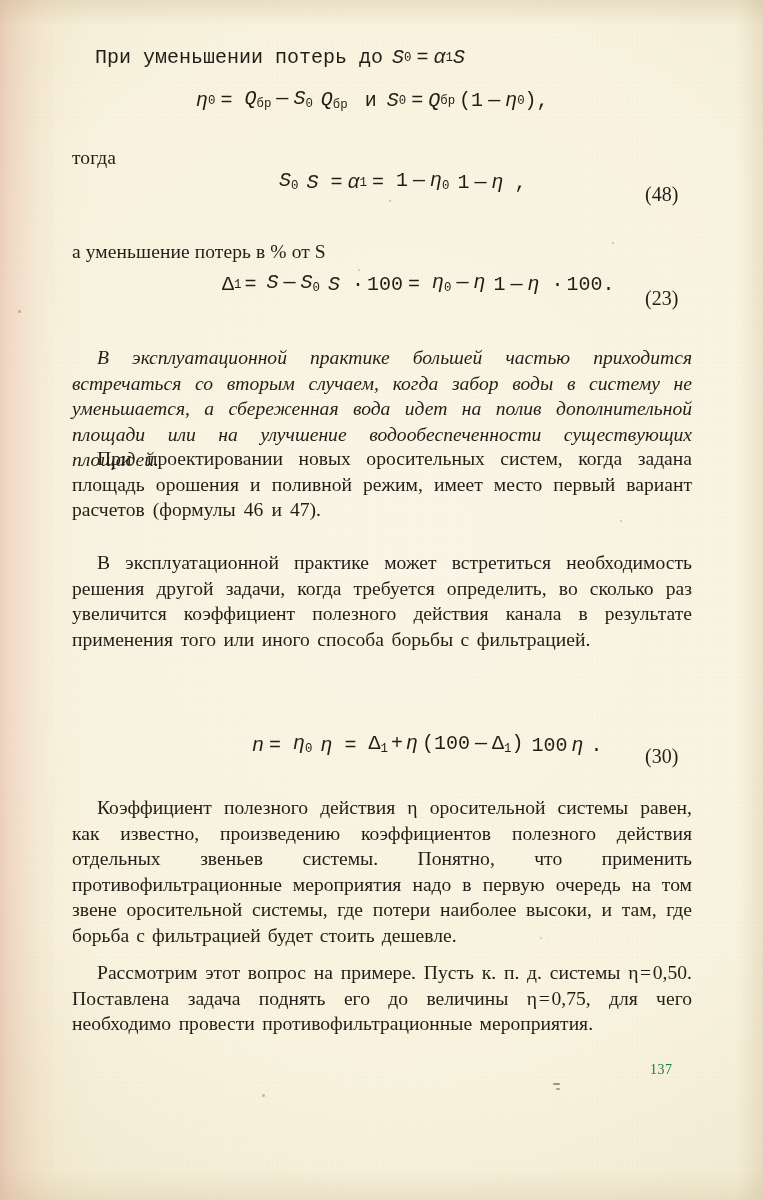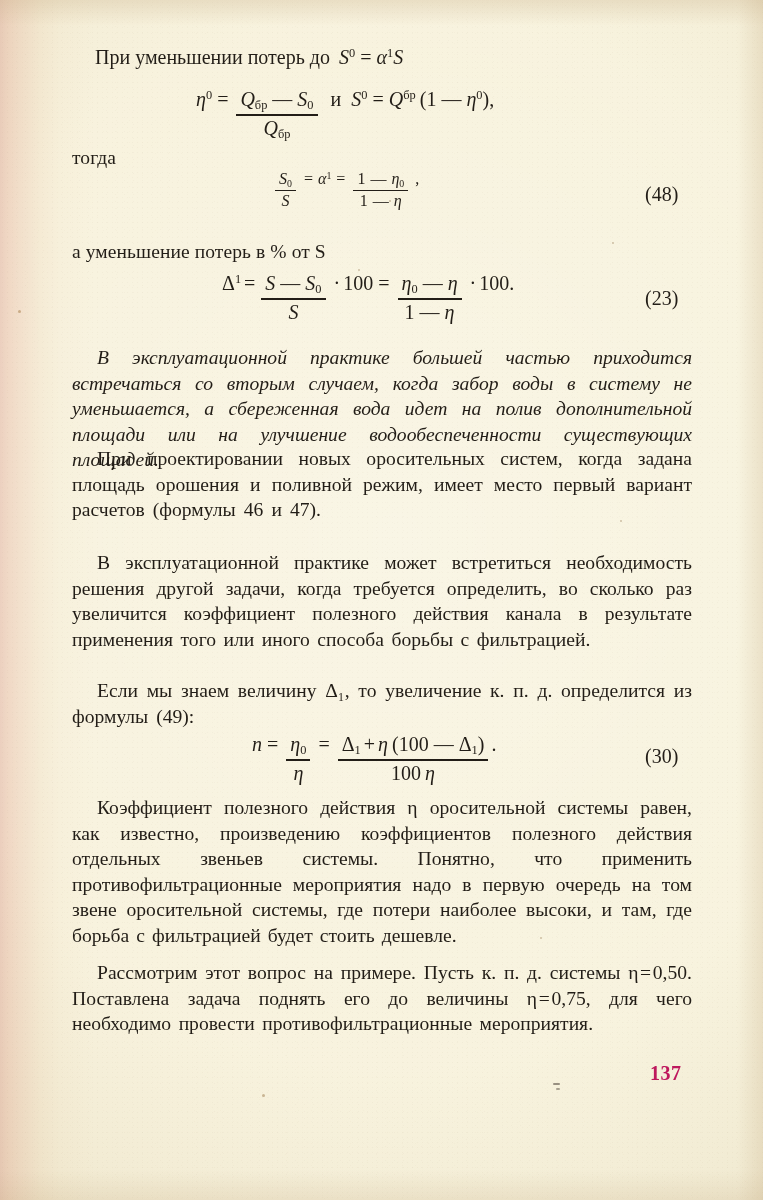--- a/index.html
+++ b/index.html
@@ -93,63 +93,62 @@
     text-align-last: left;
     color: #221d17;
     text-indent: 25px;
     -webkit-hyphens: none;
     hyphens: none;
   }
 
   
   .math {
     position: absolute;
-    font-family: Liberation Serif, serif;
+    font-family: Liberation Mono, monospace;
     color: #221d17;
     font-size: 20px;
     white-space: nowrap;
     display: flex;
+    align-items: center;
   }
   .mi { font-style: italic; }
   .mup { font-style: normal; }
   .op { margin: 0 5px; }
   .opn { margin: 0 3px; }
   .sub {
     font-size: 0.62em;
     vertical-align: -0.28em;
     font-style: normal;
     letter-spacing: 0;
   }
   .frac {
     display: inline-flex;
-    flex-direction: column;
     align-items: center;
     vertical-align: middle;
     margin: 0 3px;
     line-height: 1.12;
   }
   .frac .num { padding: 0 4px 1px 4px; }
   .frac .den { padding: 1px 4px 0 4px; }
   .frac .bar {
     width: 100%;
     height: 1.6px;
     background: #221d17;
   }
   .eqnum {
     position: absolute;
     font-size: 20px;
     color: #221d17;
     font-style: normal;
   }
   .pageno {
     position: absolute;
-    font-size: 20px;
-    color: #be185d;
+    font-size: 14px;
+    color: #15803d;
     letter-spacing: 0.5px;
-    font-weight: bold;
   }
   .speck {
     position: absolute;
     border-radius: 50%;
     pointer-events: none;
   }
 </style>
 </head>
 <body>
 
@@ -206,21 +205,21 @@
         <span class="mup">1</span>
         <span class="op">—</span>
         <span class="mi">η</span>
         <span class="sub">0</span>
         <span class="mup">)</span>
         <span class="mup">,</span>
     </div>
 
     <div class="txt" style="left:72px; top:145px;">тогда</div>
 
-    <div class="math" style="left:272px; top:170px; font-size:16px;">
+    <div class="math" style="left:272px; top:170px; font-size:20px;">
       <span class="frac">
         <span class="num"><span class="mi">S</span><span class="sub">0</span></span>
         <span class="bar"></span>
         <span class="den"><span class="mi">S</span></span>
       </span>
       <span class="op">=</span>
       <span class="mi">α</span>
         <span class="sub">1</span>
       <span class="op">=</span>
       <span class="frac">
@@ -261,21 +260,20 @@
         <span class="mup">.</span>
     </div>
     <div class="eqnum" style="left:645px; top:287px;">(23)</div>
 
     <div class="body-block" style="top:345px; word-spacing:2.4px;font-style:italic;">В эксплуатационной практике большей частью приходится встречаться со вторым случаем, когда забор воды в систему не уменьшается, а сбереженная вода идет на полив дополнительной площади или на улучшение водообеспеченности существующих площадей.</div>
 
     <div class="body-block" style="top:446px; word-spacing:3.2px;">При проектировании новых оросительных систем, когда задана площадь орошения и поливной режим, имеет место первый вариант расчетов (формулы 46 и 47).</div>
 
     <div class="body-block" style="top:550px; word-spacing:2.6px;">В эксплуатационной практике может встретиться необходимость решения другой задачи, когда требуется определить, во сколько раз увеличится коэффициент полезного действия канала в результате применения того или иного способа борьбы с фильтрацией.</div>
 
-    <div class="body-block" style="top:678px; word-spacing:3.0px; text-align-last:left;">Если мы знаем величину Δ₁, то увеличение к. п. д. определится из формулы (49):</div>
 
     <div class="math" style="left:252px; top:733px; font-size:20px;">
       <span class="mi">n</span>
       <span class="op">=</span>
       <span class="frac">
         <span class="num"><span class="mi">η</span><span class="sub">0</span></span>
         <span class="bar"></span>
         <span class="den"><span class="mi">η</span></span>
       </span>
       <span class="op">=</span>

